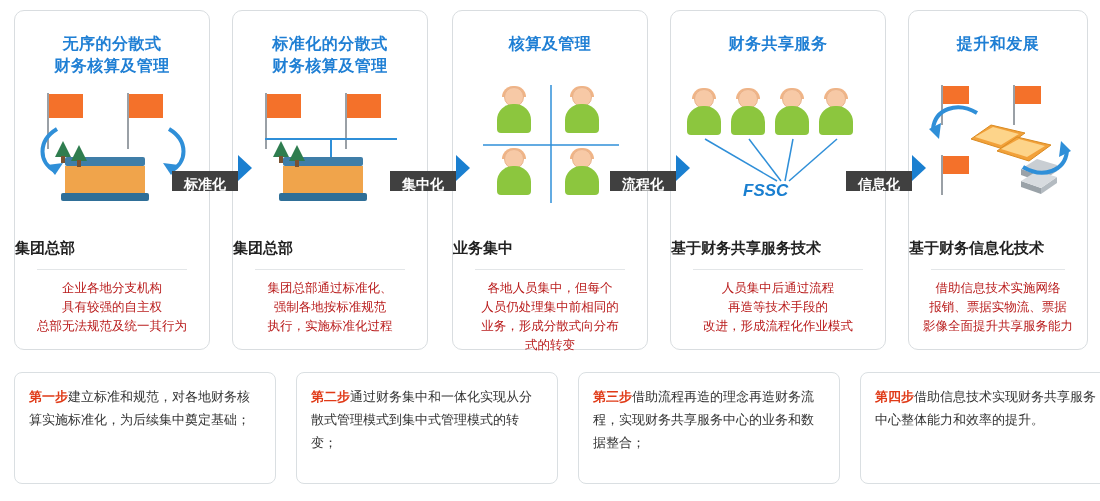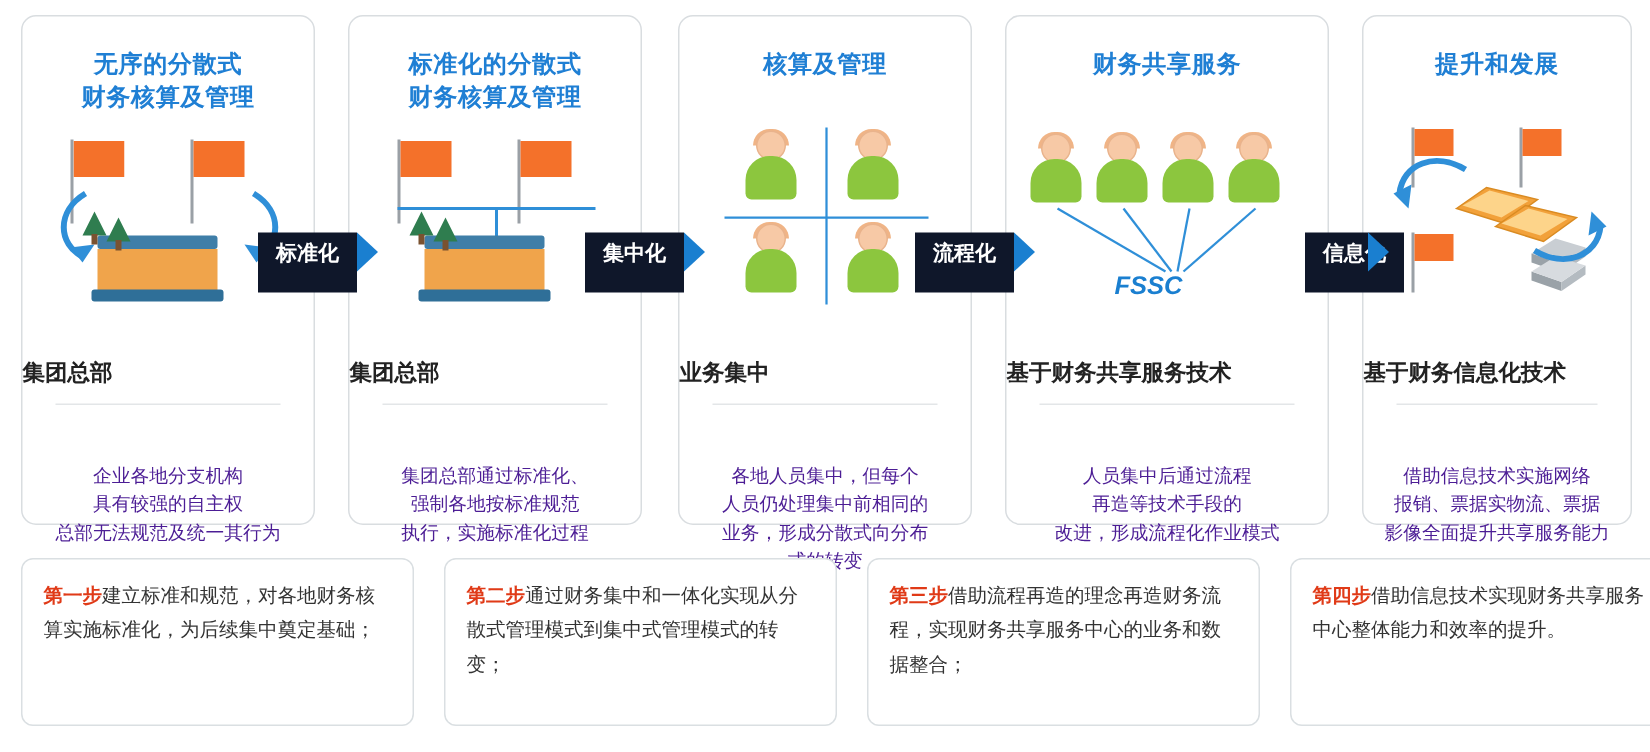--- a/index.html
+++ b/index.html
@@ -35,30 +35,30 @@
   .card-sub{
     position:absolute;top:228px;left:0;width:100%;
     color:#222;font-weight:bold;font-size:15px;
   }
   .card-divider{
     position:absolute;top:258px;left:22px;right:22px;height:0;
     border-top:1px solid #e3e6e8;
   }
   .card-desc{
     position:absolute;top:268px;left:14px;right:14px;
-    text-align:center;color:#4c1d95;font-size:12.5px;line-height:19px;margin-top:29px;
+    text-align:center;color:#b91c1c;font-size:12.5px;line-height:19px;
   }
   
   .arrow{
     position:absolute;top:155px;height:26px;
     z-index:5;
   }
   .arrow .body{
-    position:absolute;left:0;top:0;height:40px;
-    background:#0f172a;
+    position:absolute;left:0;top:16px;height:20px;
+    background:#404040;
     color:#fff;font-size:14px;font-weight:bold;
     line-height:26px;text-align:center;
     padding:0 6px;box-sizing:border-box;
   }
   .arrow .head{
     position:absolute;top:0;height:0;width:0;
     border-top:13px solid transparent;
     border-bottom:13px solid transparent;
     border-left:14px solid #1a7fd0;
   }
@@ -309,21 +309,21 @@
     <div class="card-sub">基于财务共享服务技术</div>
     <div class="card-divider"></div>
     <div class="card-desc">
       <div>人员集中后通过流程</div>
       <div>再造等技术手段的</div>
       <div>改进，形成流程化作业模式</div>
     </div>
   </div>
 
   <div class="arrow" style="left:846px;width:80px;">
-    <div class="body" style="width:66px;margin-left:24px;">信息化</div>
+    <div class="body" style="width:66px;">信息化</div>
     <div class="head" style="left:66px;"></div>
   </div>
 
   <div class="card" style="left:908px;width:180px;">
     <div class="card-title">
       <div>提升和发展</div>
     </div>
     <div class="card-art">
 
       <div class="flag" style="left:32px;top:4px;width:30px;height:40px;">

